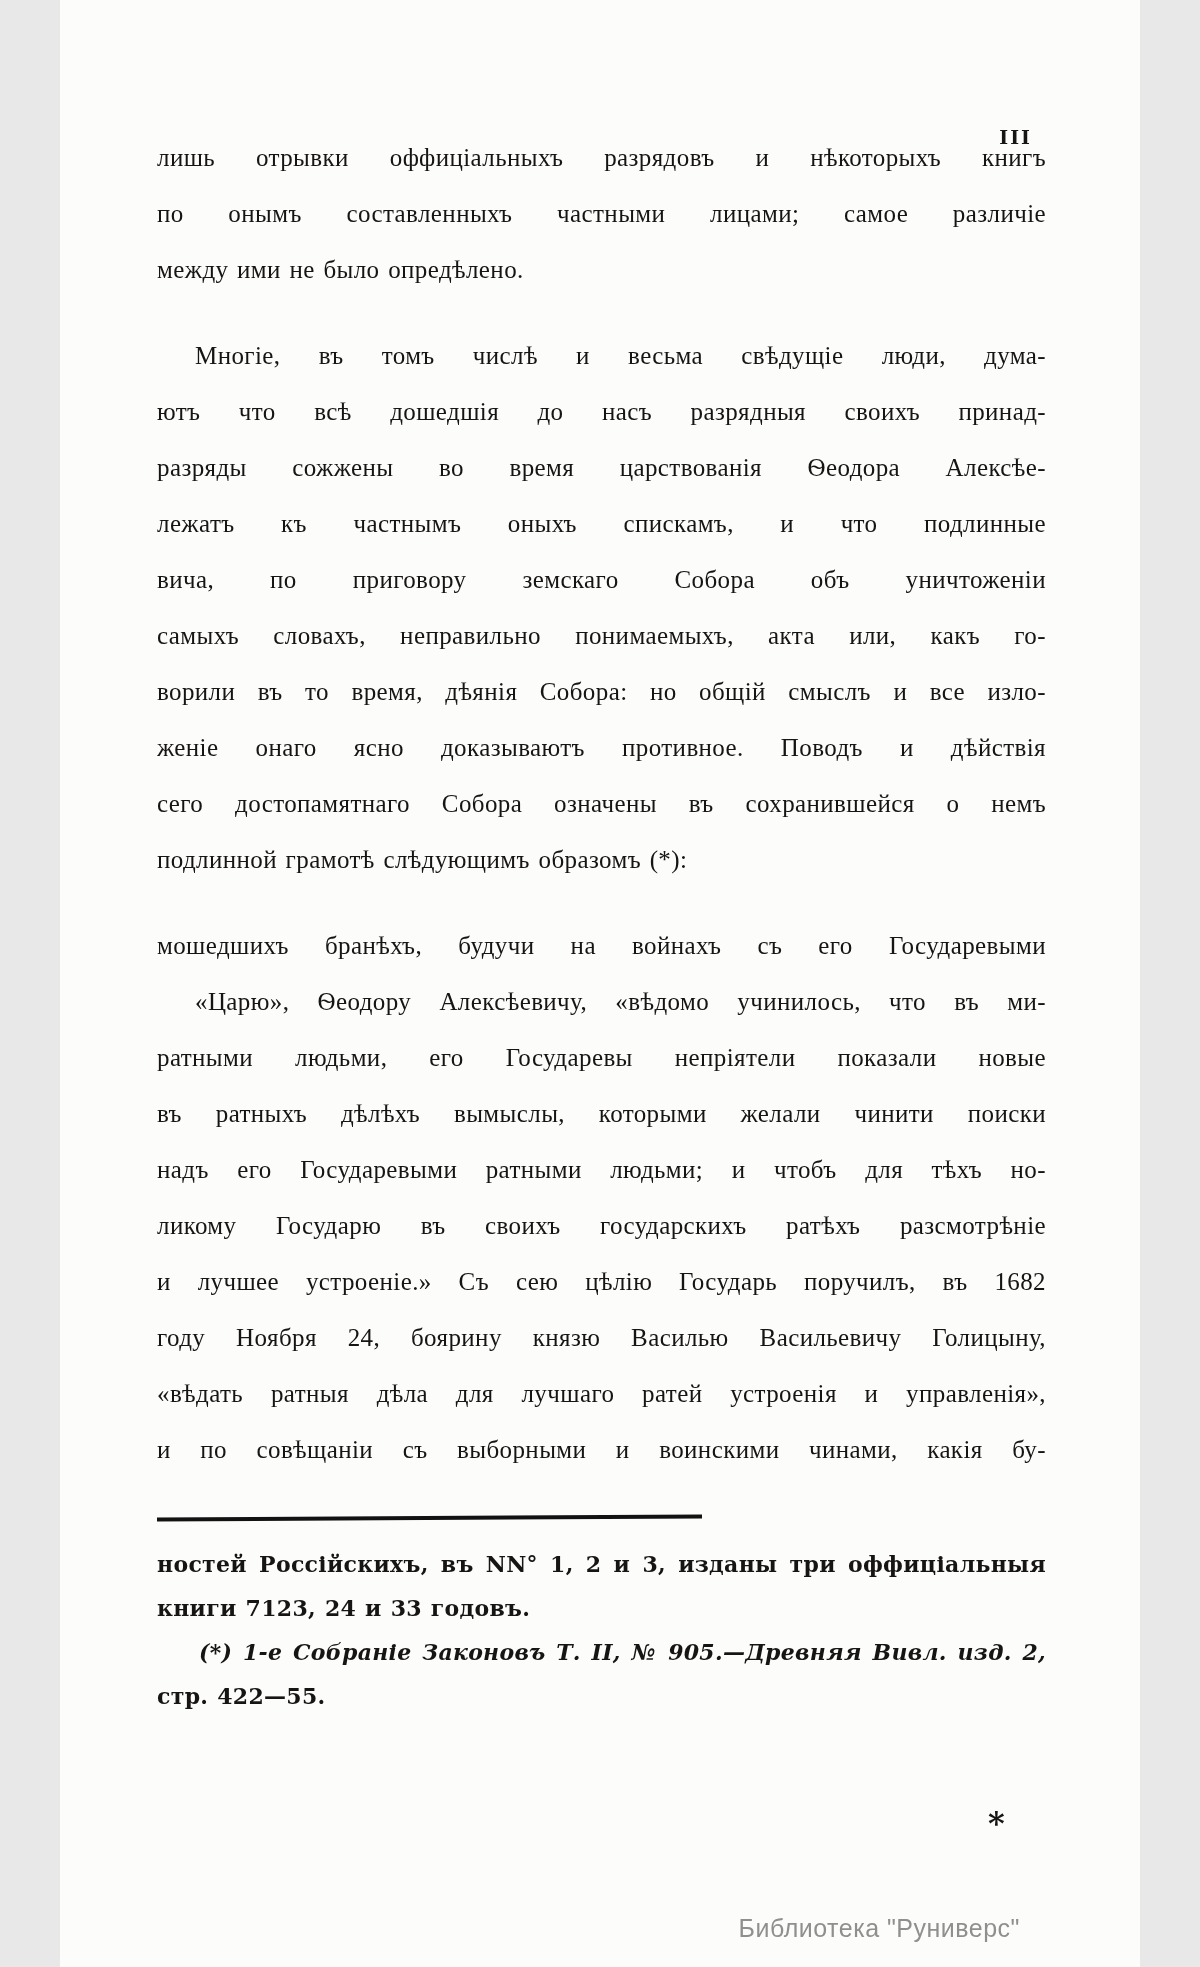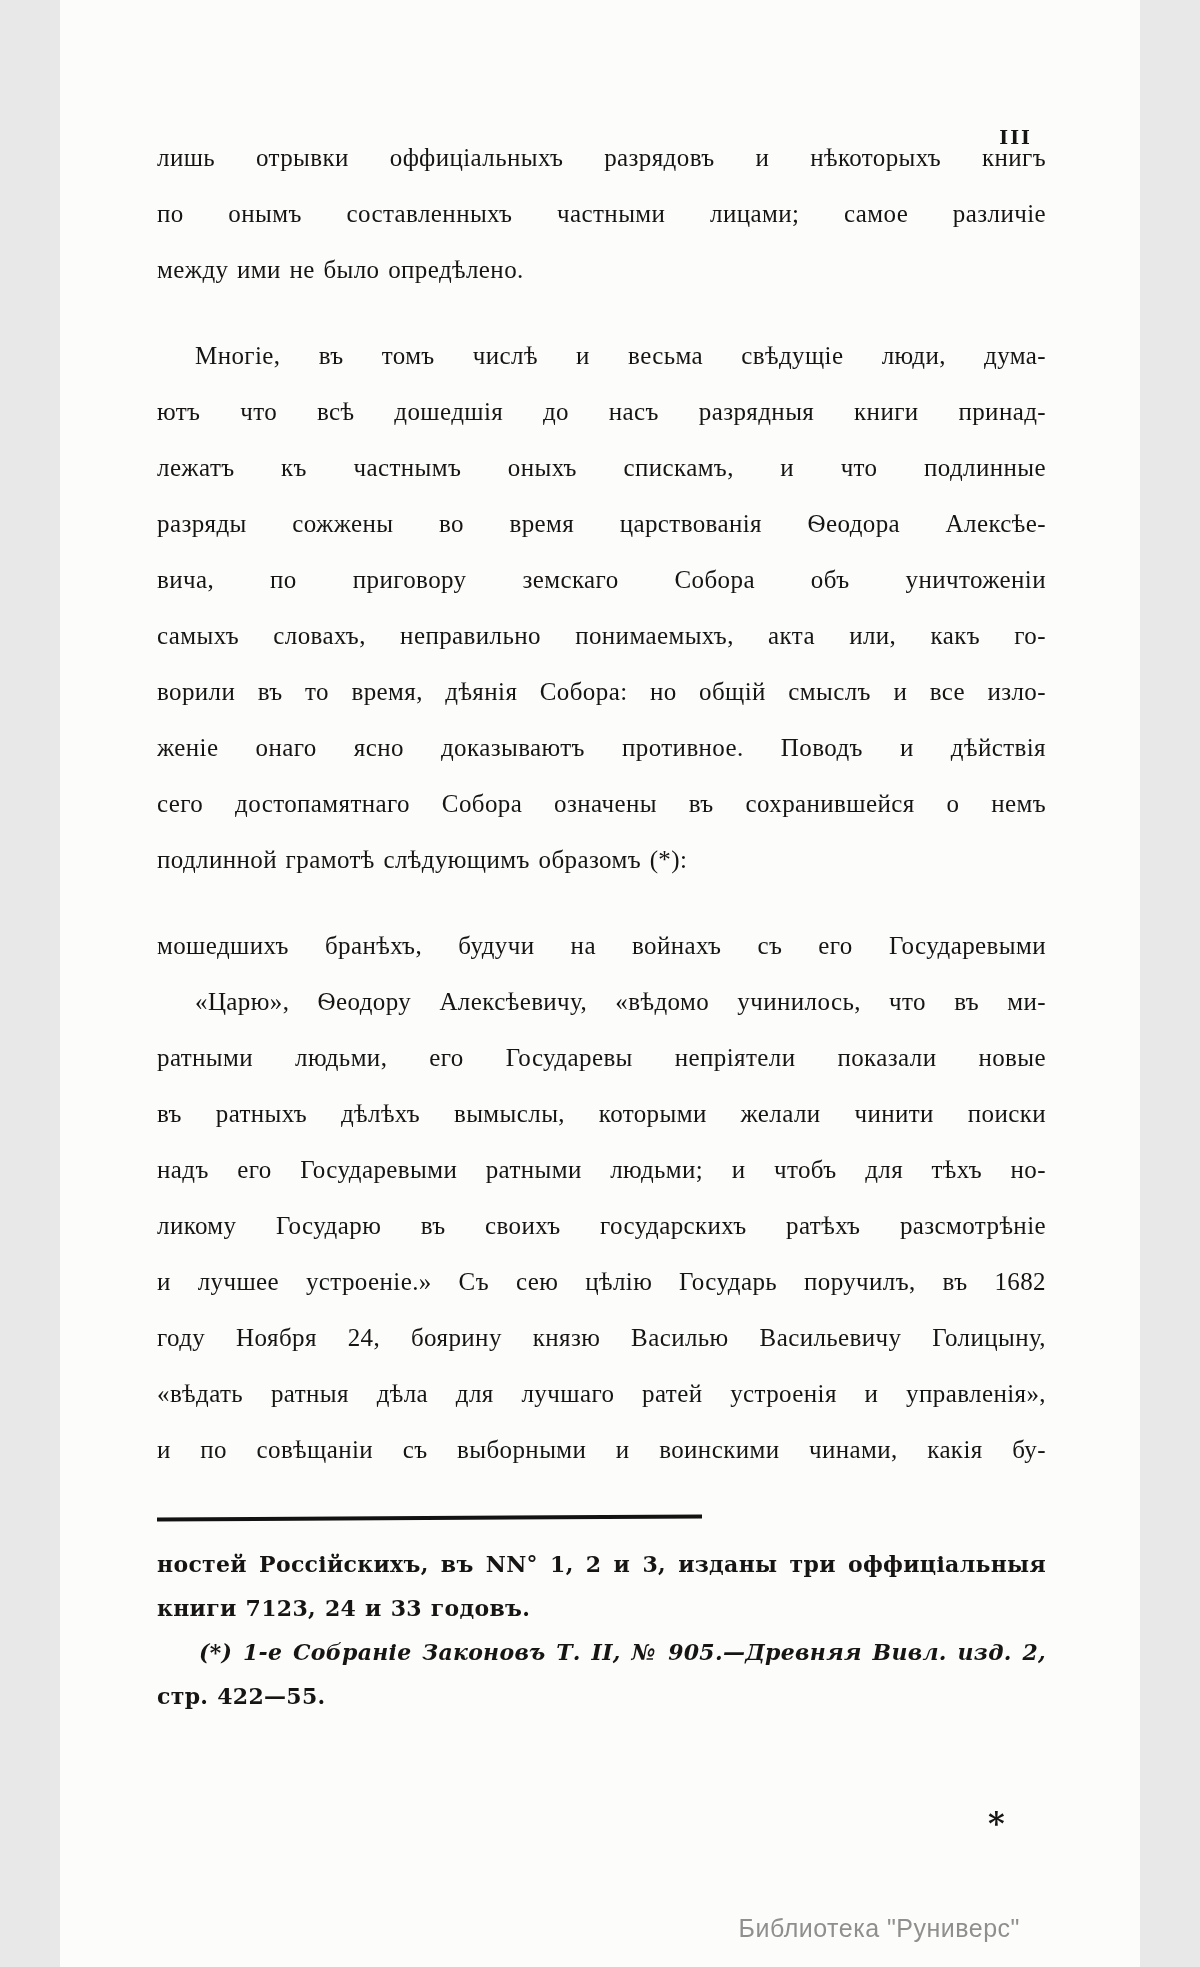--- a/index.html
+++ b/index.html
@@ -91,23 +91,23 @@
   <main class="content">
 
     <div class="para">
       <div class="line">лишь отрывки оффиціальныхъ разрядовъ и нѣкоторыхъ книгъ</div>
       <div class="line">по онымъ составленныхъ частными лицами; самое различіе</div>
       <div class="line end">между ими не было опредѣлено.</div>
     </div>
 
     <div class="para">
       <div class="line indent">Многіе, въ томъ числѣ и весьма свѣдущіе люди, дума-</div>
-      <div class="line">ютъ что всѣ дошедшія до насъ разрядныя книги принад-</div>
+      <div class="line">ютъ что всѣ дошедшія до насъ разрядныя своихъ принад-</div>
+      <div class="line">разряды сожжены во время царствованія Ѳеодора Алексѣе-</div>
       <div class="line">лежатъ къ частнымъ оныхъ спискамъ, и что подлинные</div>
-      <div class="line">разряды сожжены во время царствованія Ѳеодора Алексѣе-</div>
       <div class="line">вича, по приговору земскаго Собора объ уничтоженіи</div>
       <div class="line">самыхъ словахъ, неправильно понимаемыхъ, акта или, какъ го-</div>
       <div class="line">ворили въ то время, дѣянія Собора: но общій смыслъ и все изло-</div>
       <div class="line">женіе онаго ясно доказываютъ противное. Поводъ и дѣйствія</div>
       <div class="line">сего достопамятнаго Собора означены въ сохранившейся о немъ</div>
       <div class="line end">подлинной грамотѣ слѣдующимъ образомъ (*):</div>
     </div>
 
     <div class="para">
       <div class="line">мошедшихъ бранѣхъ, будучи на войнахъ съ его Государевыми</div>

